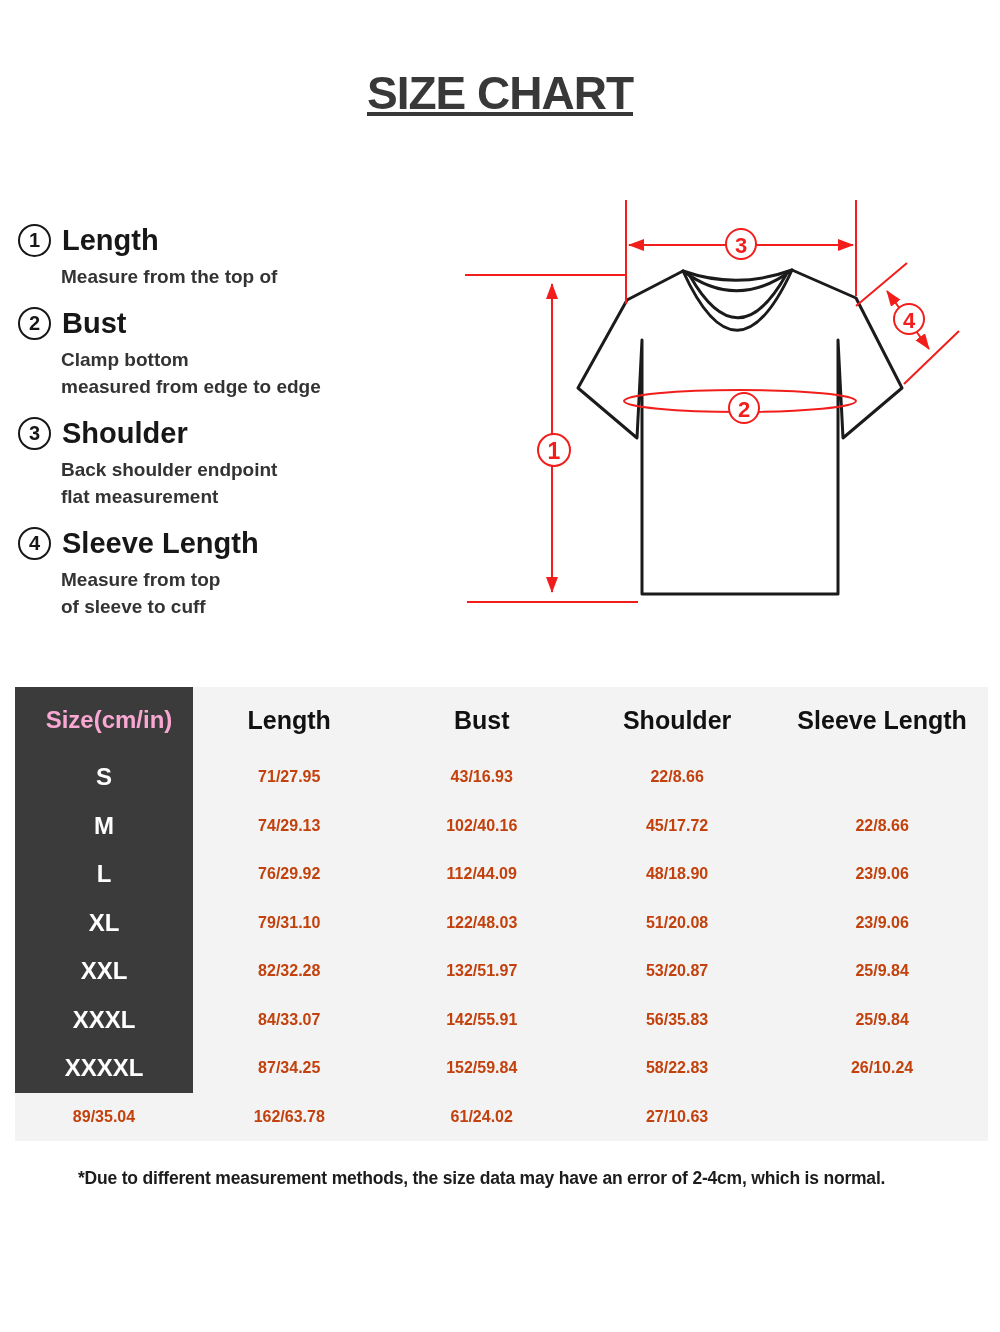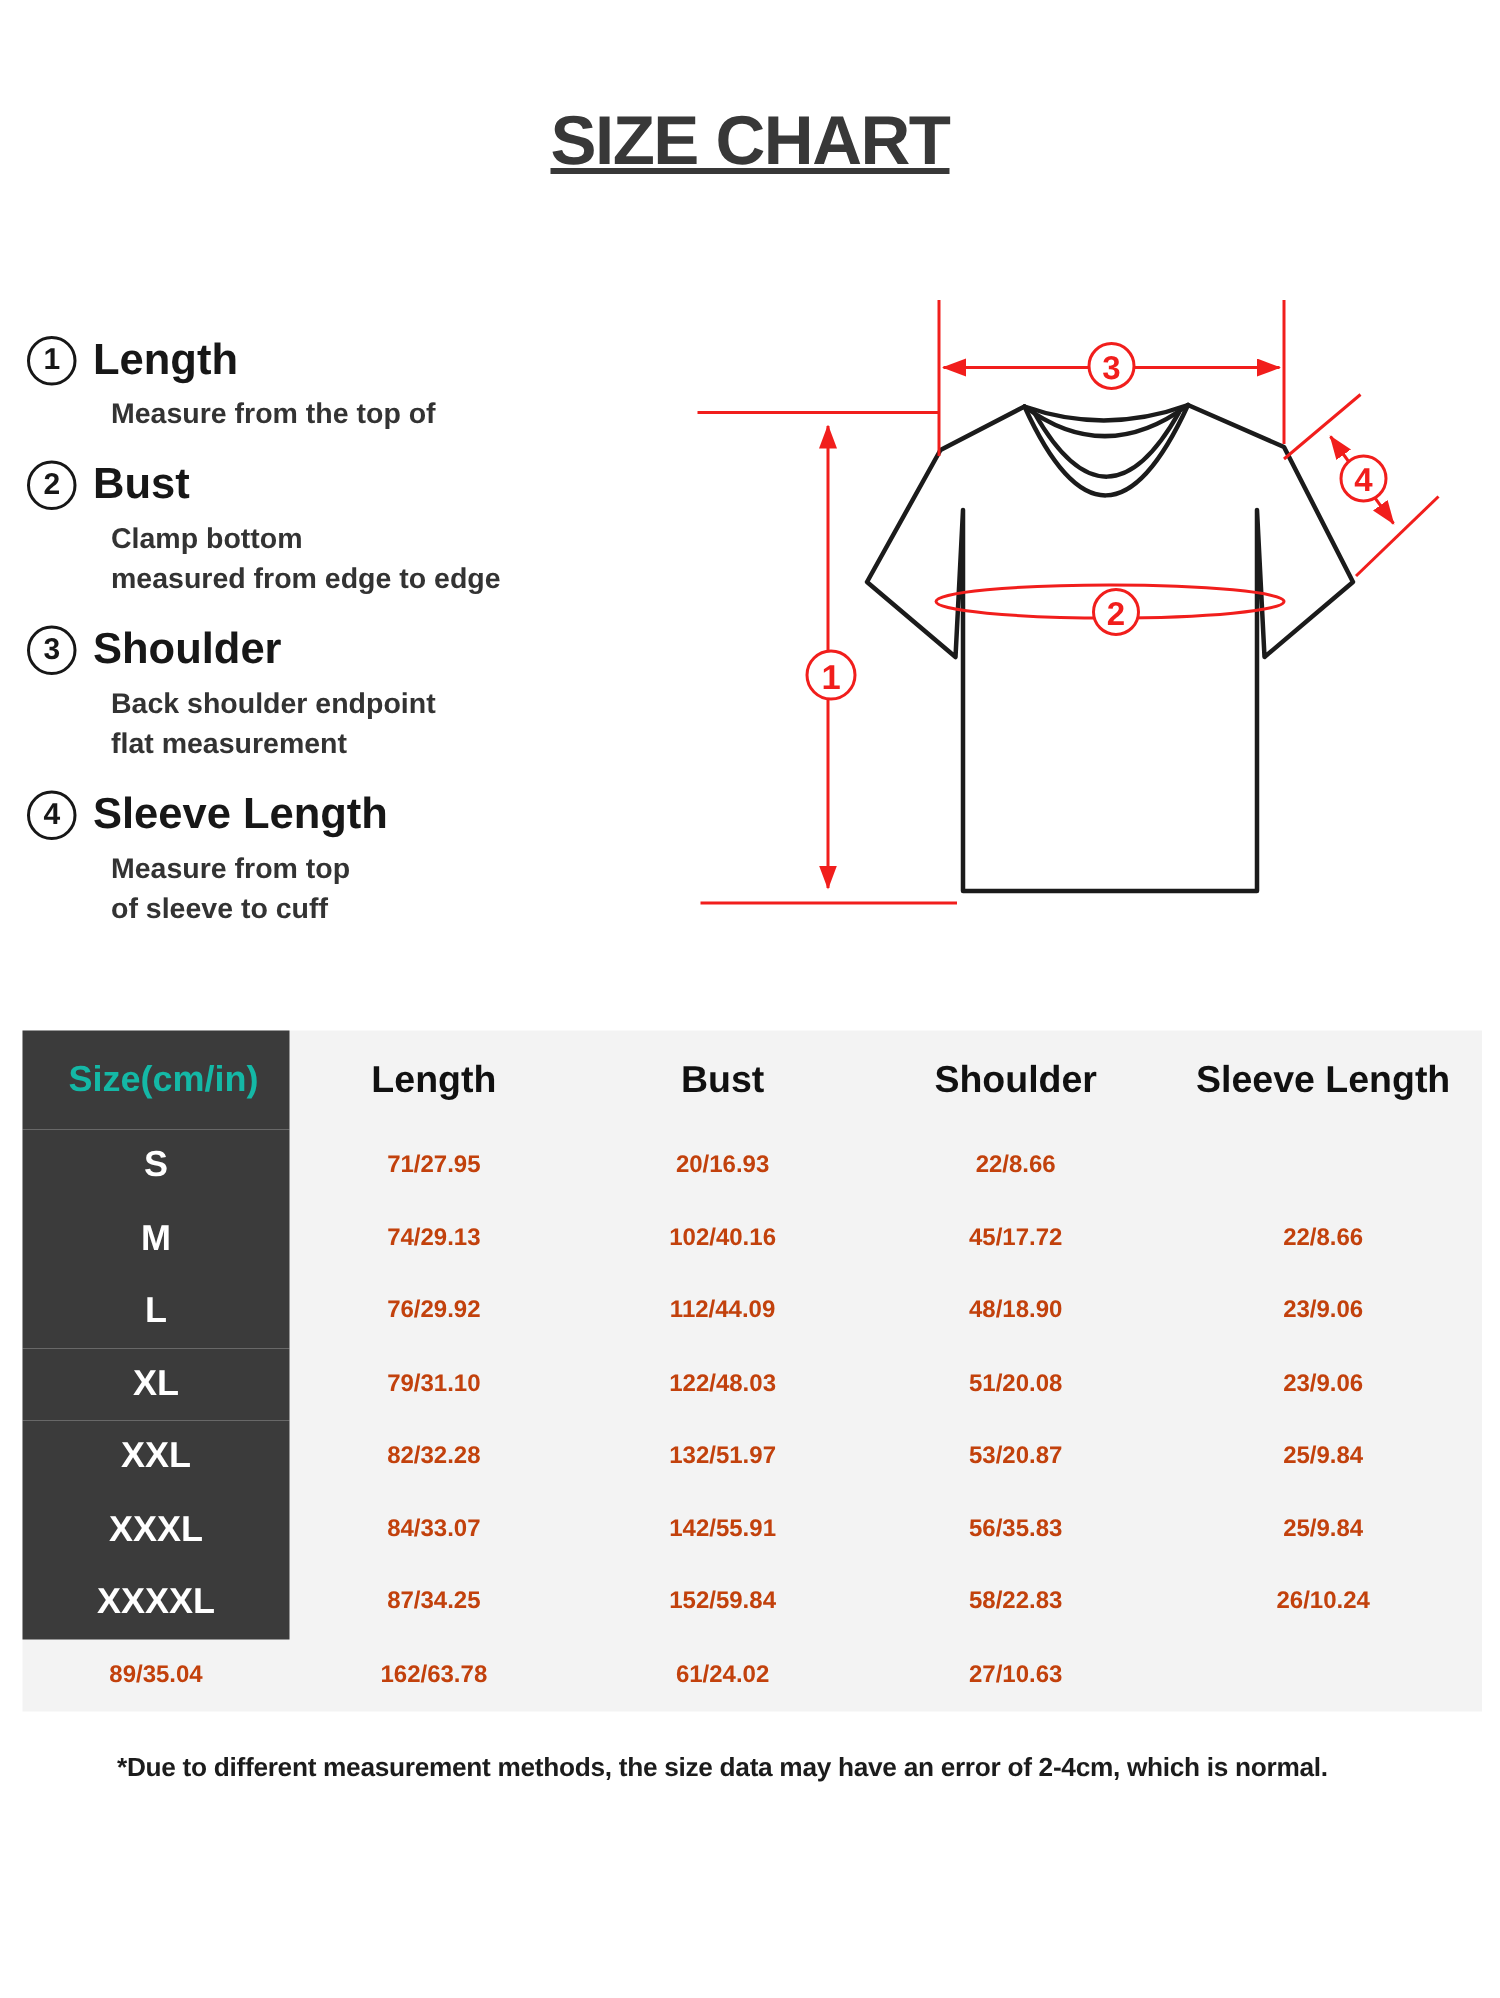--- a/index.html
+++ b/index.html
@@ -13,32 +13,32 @@
     font-size:46px;font-weight:700;letter-spacing:-1px;color:#383838;text-decoration:underline;
   }
   
   .guide{position:absolute;left:18px;top:222px;width:400px;}
   .g-item{margin-bottom:15px;}
   .g-head{display:flex;align-items:center;font-size:29px;font-weight:700;color:#171717;line-height:36px;}
   .g-num{
     flex:0 0 auto;width:29px;height:29px;margin-right:11px;border:2.5px solid #171717;border-radius:50%;
     display:flex;align-items:center;justify-content:center;font-size:20px;font-weight:700;color:#171717;
   }
-  .g-desc{margin:5px 0 0 56px;font-size:19px;font-weight:700;color:#333333;line-height:27px;}
+  .g-desc{margin:5px 0 0 43px;font-size:19px;font-weight:700;color:#333333;line-height:27px;}
   
   .diagram{position:absolute;left:450px;top:180px;width:550px;height:490px;}
   .diagram text{font-family:"Liberation Sans",sans-serif;font-weight:700;}
   
   .size-table{position:absolute;left:15px;top:687px;width:973px;background:#f3f3f3;}
   .tr{display:grid;grid-template-columns:178px 1fr 1fr 1.03fr 1.1fr;height:48.5px;}
   .tr.head{height:66px;}
   .td{display:flex;align-items:center;justify-content:center;font-weight:700;color:#c2410c;font-size:16px;}
   .td.size-col{background:#3b3b3b;color:#ffffff;font-size:24px;}
   .tr.head .td{font-size:25px;color:#111111;}
-  .tr.head .td.size-col{color:#14b8a6;font-size:24px;padding-left:10px;}
+  .tr.head .td.size-col{color:#f9a8d4;font-size:24px;padding-left:10px;}
   .footnote{
     position:absolute;left:78px;top:1168px;font-size:17.5px;font-weight:700;color:#1c1c1c;letter-spacing:-0.2px;
   }
 </style>
 </head>
 <body>
 
 <div class="page-title">SIZE CHART</div>
 
 <div class="guide">
@@ -126,21 +126,21 @@
   <div class="tr head">
     <div class="td size-col">Size(cm/in)</div>
     <div class="td">Length</div>
     <div class="td">Bust</div>
     <div class="td">Shoulder</div>
     <div class="td">Sleeve Length</div>
   </div>
   <div class="tr">
     <div class="td size-col">S</div>
     <div class="td">71/27.95</div>
-    <div class="td">20/16.93</div>
+    <div class="td">43/16.93</div>
     <div class="td">22/8.66</div>
   </div>
   <div class="tr">
     <div class="td size-col">M</div>
     <div class="td">74/29.13</div>
     <div class="td">102/40.16</div>
     <div class="td">45/17.72</div>
     <div class="td">22/8.66</div>
   </div>
   <div class="tr">

